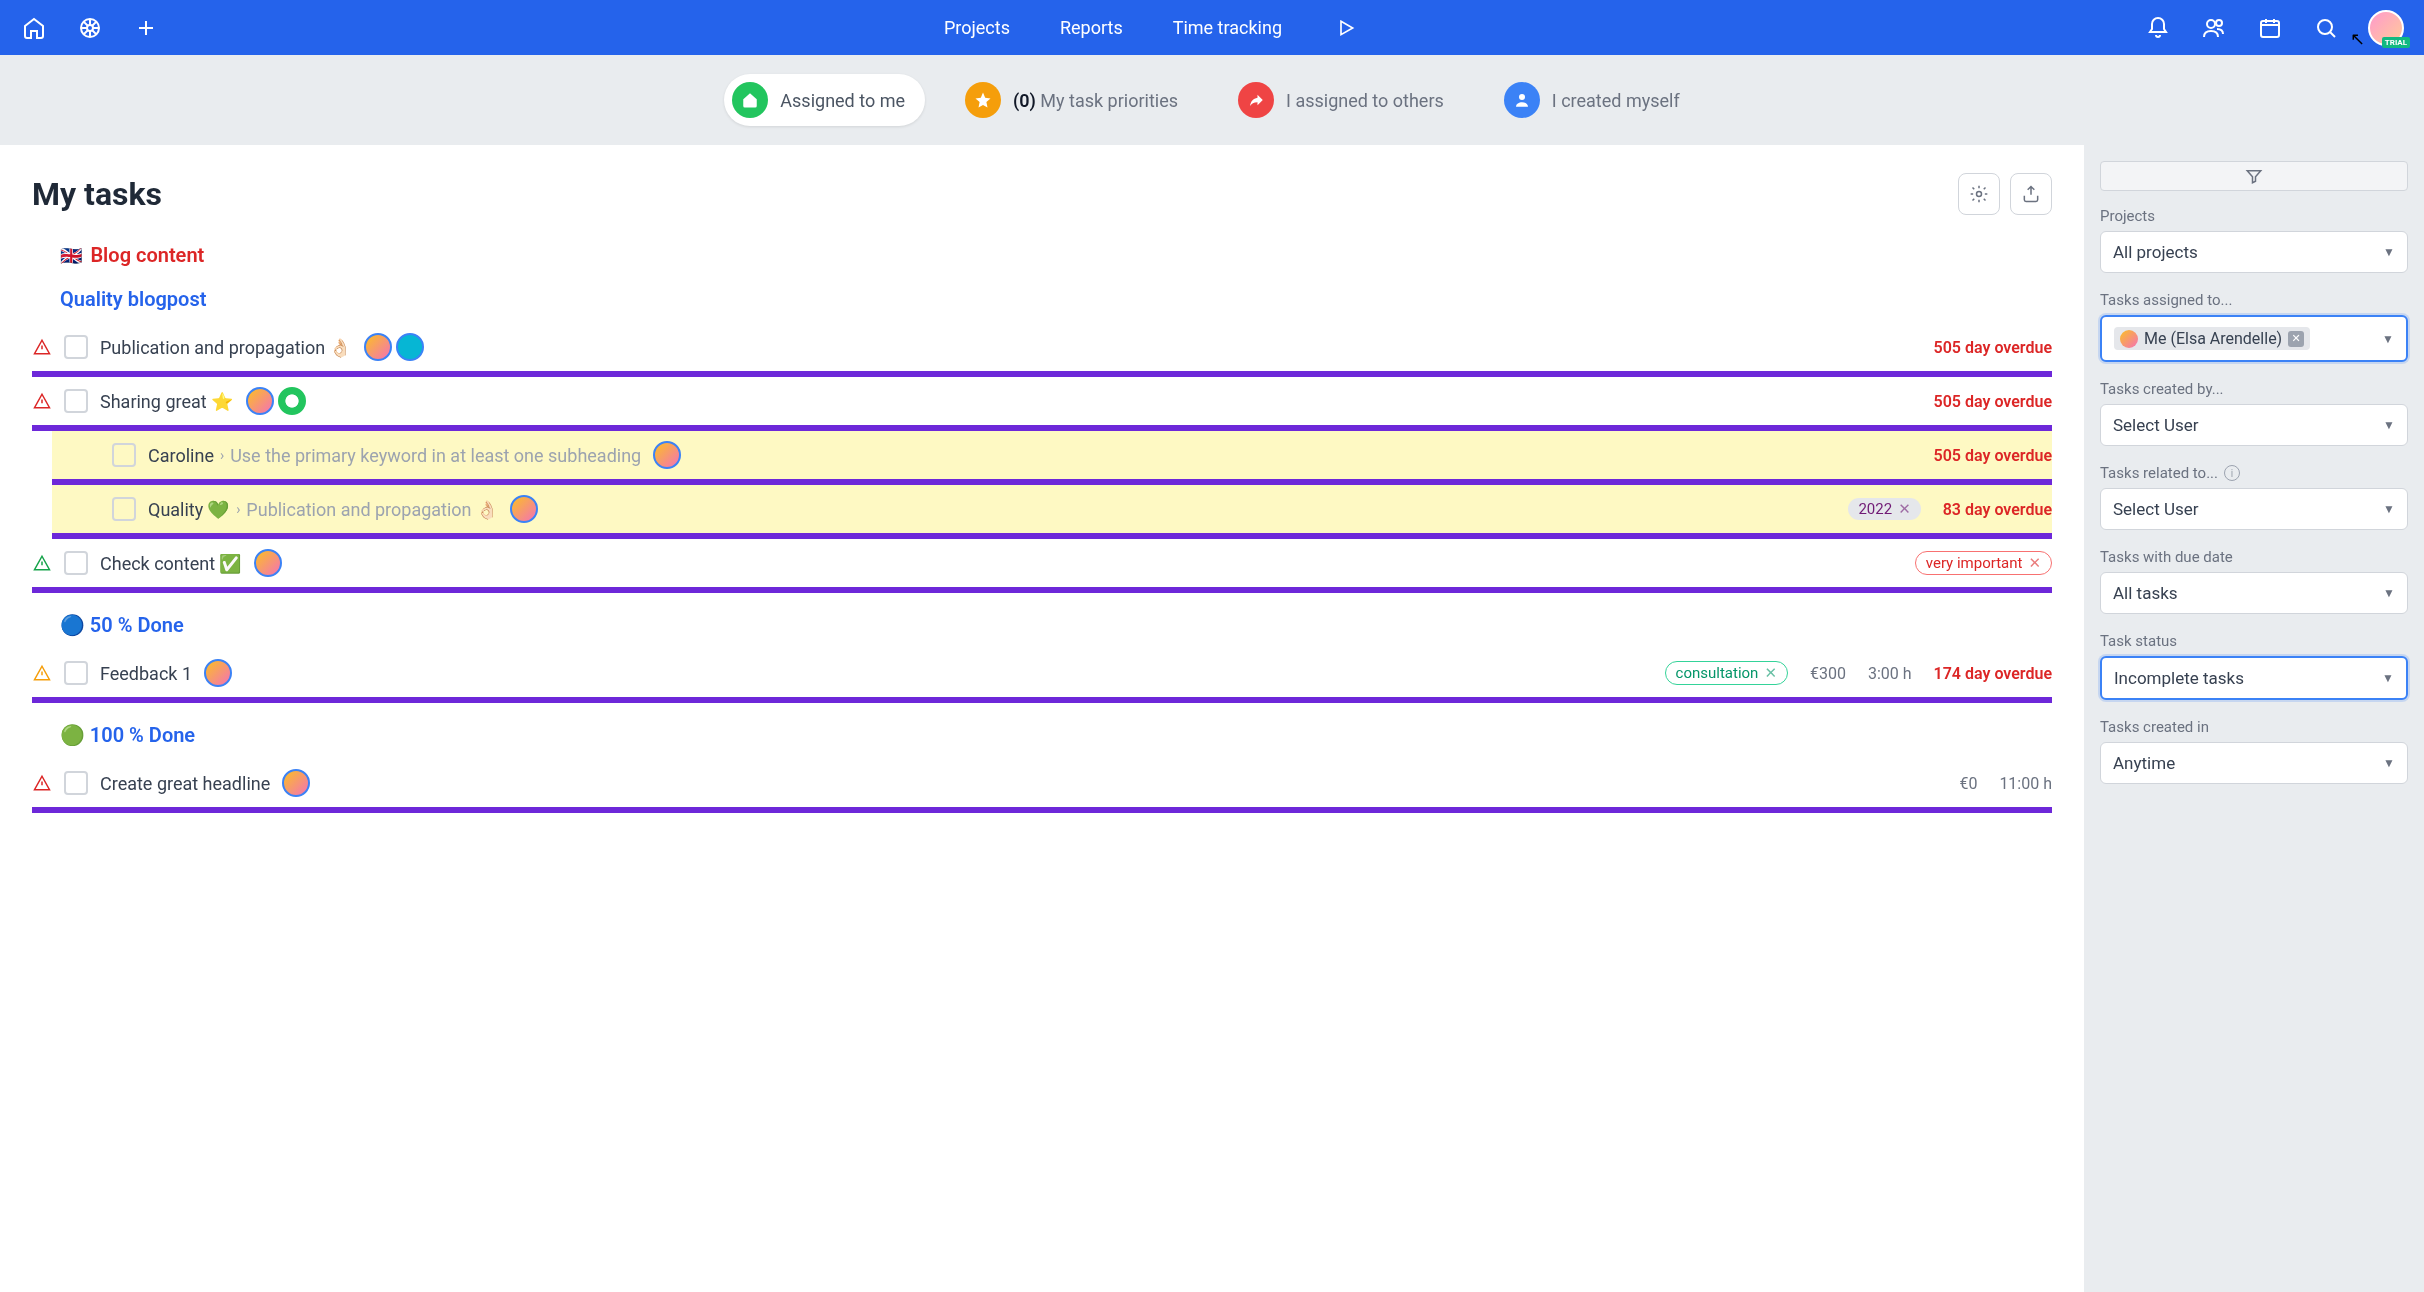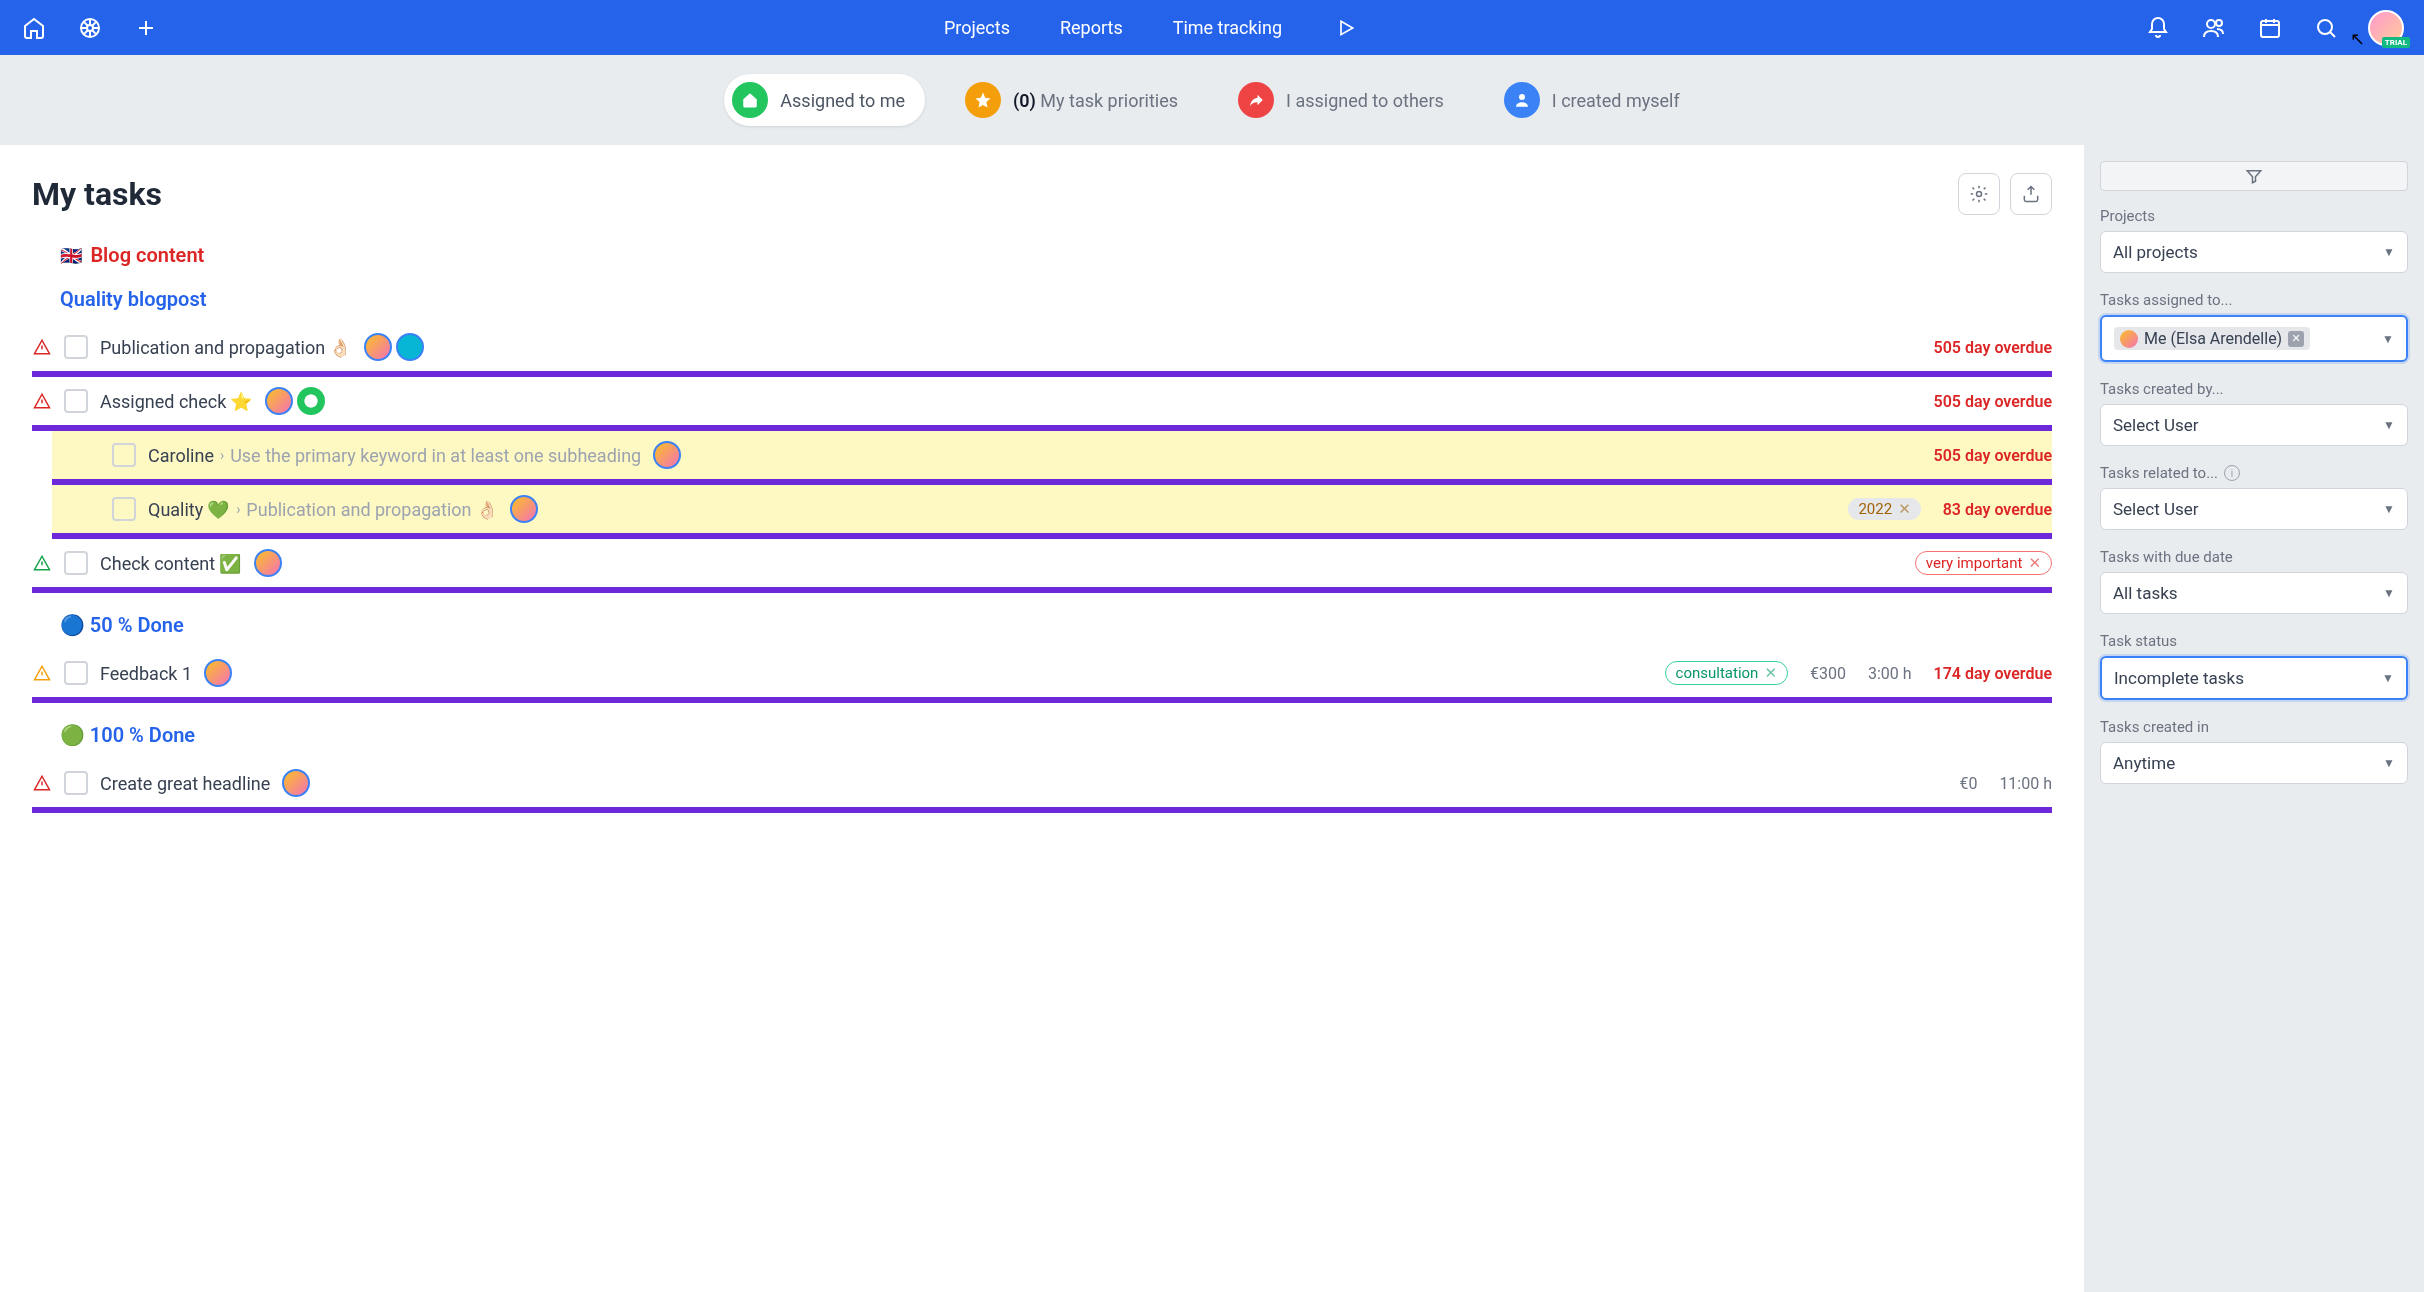--- a/index.html
+++ b/index.html
@@ -56,21 +56,21 @@
 .task-name .sep { color: #9ca3af; font-size: 14px; }
 .task-avatars { display: flex; gap: 4px; }
 .mini-avatar { width: 28px; height: 28px; border-radius: 50%; background: linear-gradient(135deg,#fbbf24,#f472b6); border: 2px solid #3b82f6; }
 .mini-avatar.teal { background: #06b6d4; border-color: #3b82f6; }
 .mini-avatar.green { background: radial-gradient(circle, white 40%, #22c55e 45%); border: 3px solid #22c55e; }
 .task-spacer { flex: 1; }
 .task-meta { display: flex; align-items: center; gap: 22px; font-size: 16px; }
 .overdue { color: #dc2626; font-weight: 600; }
 .meta-grey { color: #6b7280; }
 .tag-pill { display: inline-flex; align-items: center; padding: 2px 10px; border-radius: 999px; font-size: 15px; gap: 6px; }
-.tag-pill.grey { background: #e5e7eb; color: #a16207; justify-content: flex-end; }
+.tag-pill.grey { background: #e5e7eb; color: #701a75; justify-content: flex-end; }
 .tag-pill.red-outline { border: 1.5px solid #f87171; color: #dc2626; }
 .tag-pill.green-outline { border: 1.5px solid #34d399; color: #059669; }
 .tag-pill .x { cursor: pointer; opacity: 0.6; }
 
 
 .filter-bar { background: #f3f4f6; border: 1px solid #d1d5db; border-radius: 4px; height: 30px; display: flex; align-items: center; justify-content: center; margin-bottom: 16px; cursor: pointer; }
 .filter-group { margin-bottom: 18px; }
 .filter-label { font-size: 15px; color: #6b7280; margin-bottom: 6px; display: flex; align-items: center; gap: 6px; }
 .info-icon { width: 16px; height: 16px; border: 1.5px solid #9ca3af; border-radius: 50%; display: inline-flex; align-items: center; justify-content: center; font-size: 10px; color: #9ca3af; }
 .select { background: white; border: 1px solid #d1d5db; border-radius: 6px; padding: 10px 12px; display: flex; align-items: center; justify-content: space-between; cursor: pointer; font-size: 17px; color: #374151; }
@@ -235,21 +235,21 @@
         </div>
         <div class="task-row">
           <div class="alert-icon">
             <svg viewBox="0 0 24 24" stroke="#dc2626" fill="none" stroke-width="2">
               <path d="M12 3l10 18H2L12 3z"></path>
               <path d="M12 10v5M12 18h.01"></path>
             </svg>
           </div>
           <div class="checkbox"></div>
           <div class="task-name">
-            <span>Assigned check ⭐</span>
+            <span>Sharing great ⭐</span>
           </div>
           <div class="task-avatars">
             <div class="mini-avatar"></div>
             <div class="mini-avatar green"></div>
           </div>
           <div class="task-spacer"></div>
           <div class="task-meta">
             <span class="overdue">505 day overdue</span>
           </div>
         </div>

